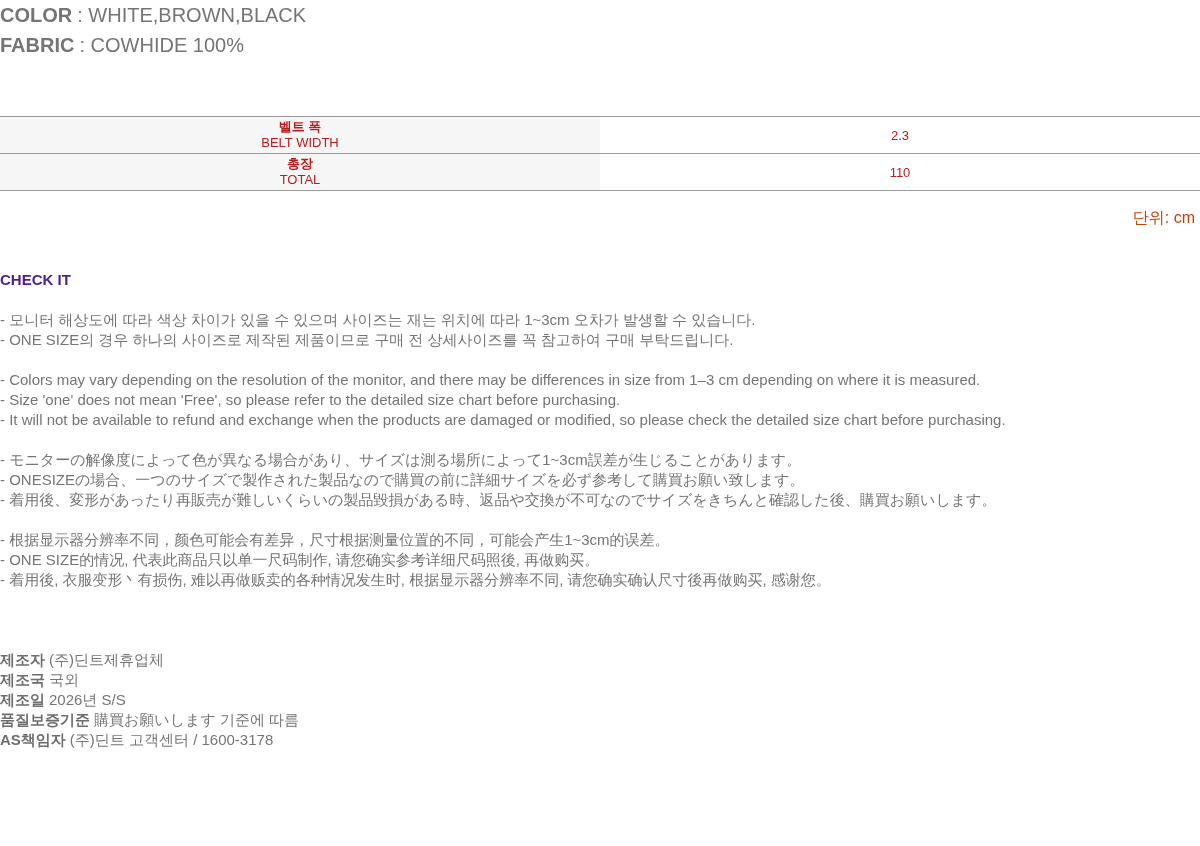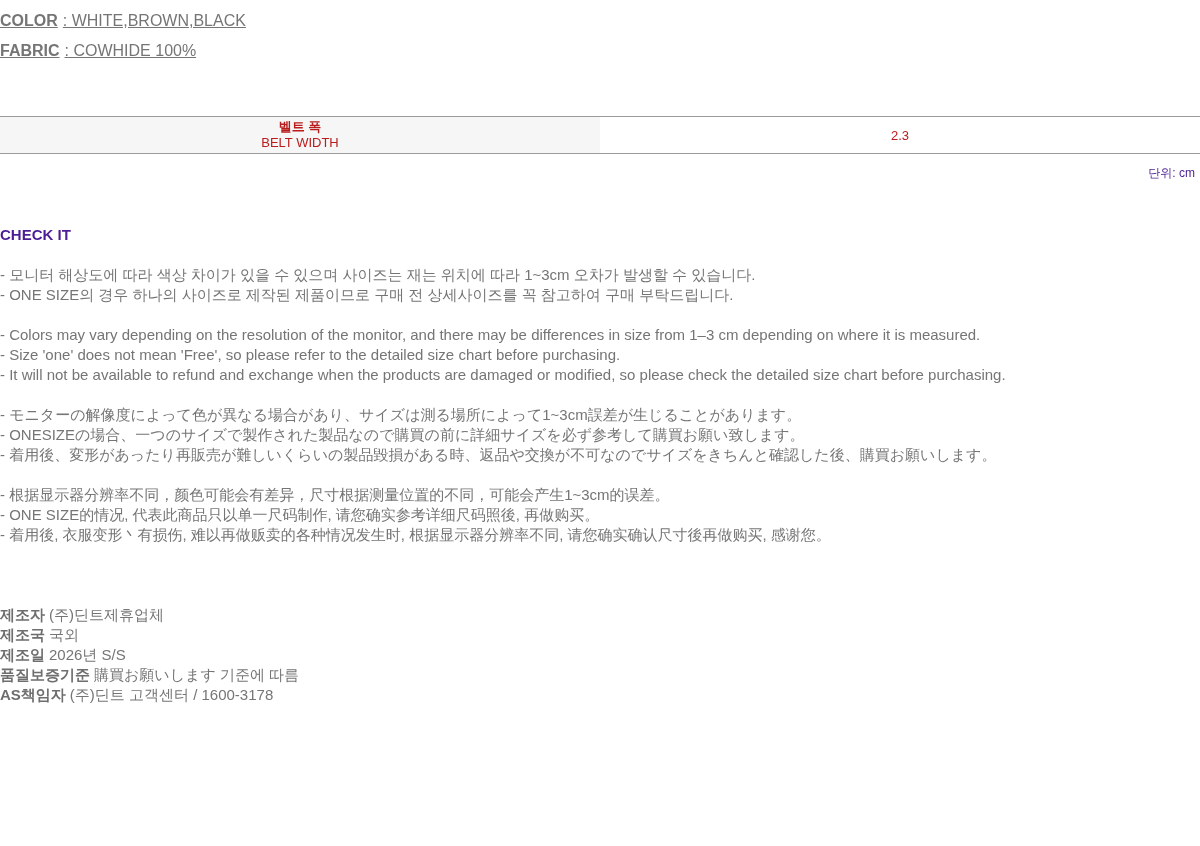--- a/index.html
+++ b/index.html
@@ -10,23 +10,22 @@
     background: #ffffff;
     font-family: "Liberation Sans", "DejaVu Sans", sans-serif;
     color: #757575;
     box-sizing: border-box;
   }
   
   .top-info { padding-top: 0; }
   .info-line {
     height: 30px;
     display: flex;
-    align-items: flex-end;
-    font-size: 16px;
-    text-decoration: underline;
+    align-items: center;
+    font-size: 20px;
   }
   .info-label { font-weight: bold; margin-right: 5px; }
   .info-value { font-weight: normal; }
 
   
   table.size-table {
     width: 100%;
     margin-top: 56px;
     border-collapse: collapse;
     table-layout: fixed;
@@ -40,26 +39,26 @@
     text-align: center;
     vertical-align: middle;
   }
   table.size-table tr:last-child td { border-bottom: 1px solid #9b9b9b; }
   td.head-cell { width: 50%; background: #f6f6f6; }
   .cell-kr { font-weight: bold; line-height: 16px; font-size: 13px; }
   .cell-en { font-weight: normal; line-height: 16px; font-size: 13px; }
   td.value-cell { background: #ffffff; }
 
   .unit-note {
-    margin-top: 12px;
+    margin-top: 20px;
     text-align: right;
-    font-size: 12px;
+    font-size: 16px;
     line-height: 14px;
     padding-right: 5px;
-    color: #4c1d95;
+    color: #c2410c;
   }
 
   
   .check-heading {
     margin-top: 47px;
     font-size: 15px;
     line-height: 16px;
     font-weight: bold;
     color: #4c1d95;
   }
@@ -98,20 +97,27 @@
 
   <table class="size-table">
     <tbody>
       <tr>
         <td class="head-cell">
           <div class="cell-kr">벨트 폭</div>
           <div class="cell-en">BELT WIDTH</div>
         </td>
         <td class="value-cell">2.3</td>
       </tr>
+      <tr>
+        <td class="head-cell">
+          <div class="cell-kr">총장</div>
+          <div class="cell-en">TOTAL</div>
+        </td>
+        <td class="value-cell">110</td>
+      </tr>
     </tbody>
   </table>
 
   <div class="unit-note">단위: cm</div>
 
   <div class="check-heading">CHECK IT</div>
 
   <div class="check-group first">
     <div class="check-line">- 모니터 해상도에 따라 색상 차이가 있을 수 있으며 사이즈는 재는 위치에 따라 1~3cm 오차가 발생할 수 있습니다.</div>
     <div class="check-line">- ONE SIZE의 경우 하나의 사이즈로 제작된 제품이므로 구매 전 상세사이즈를 꼭 참고하여 구매 부탁드립니다.</div>

